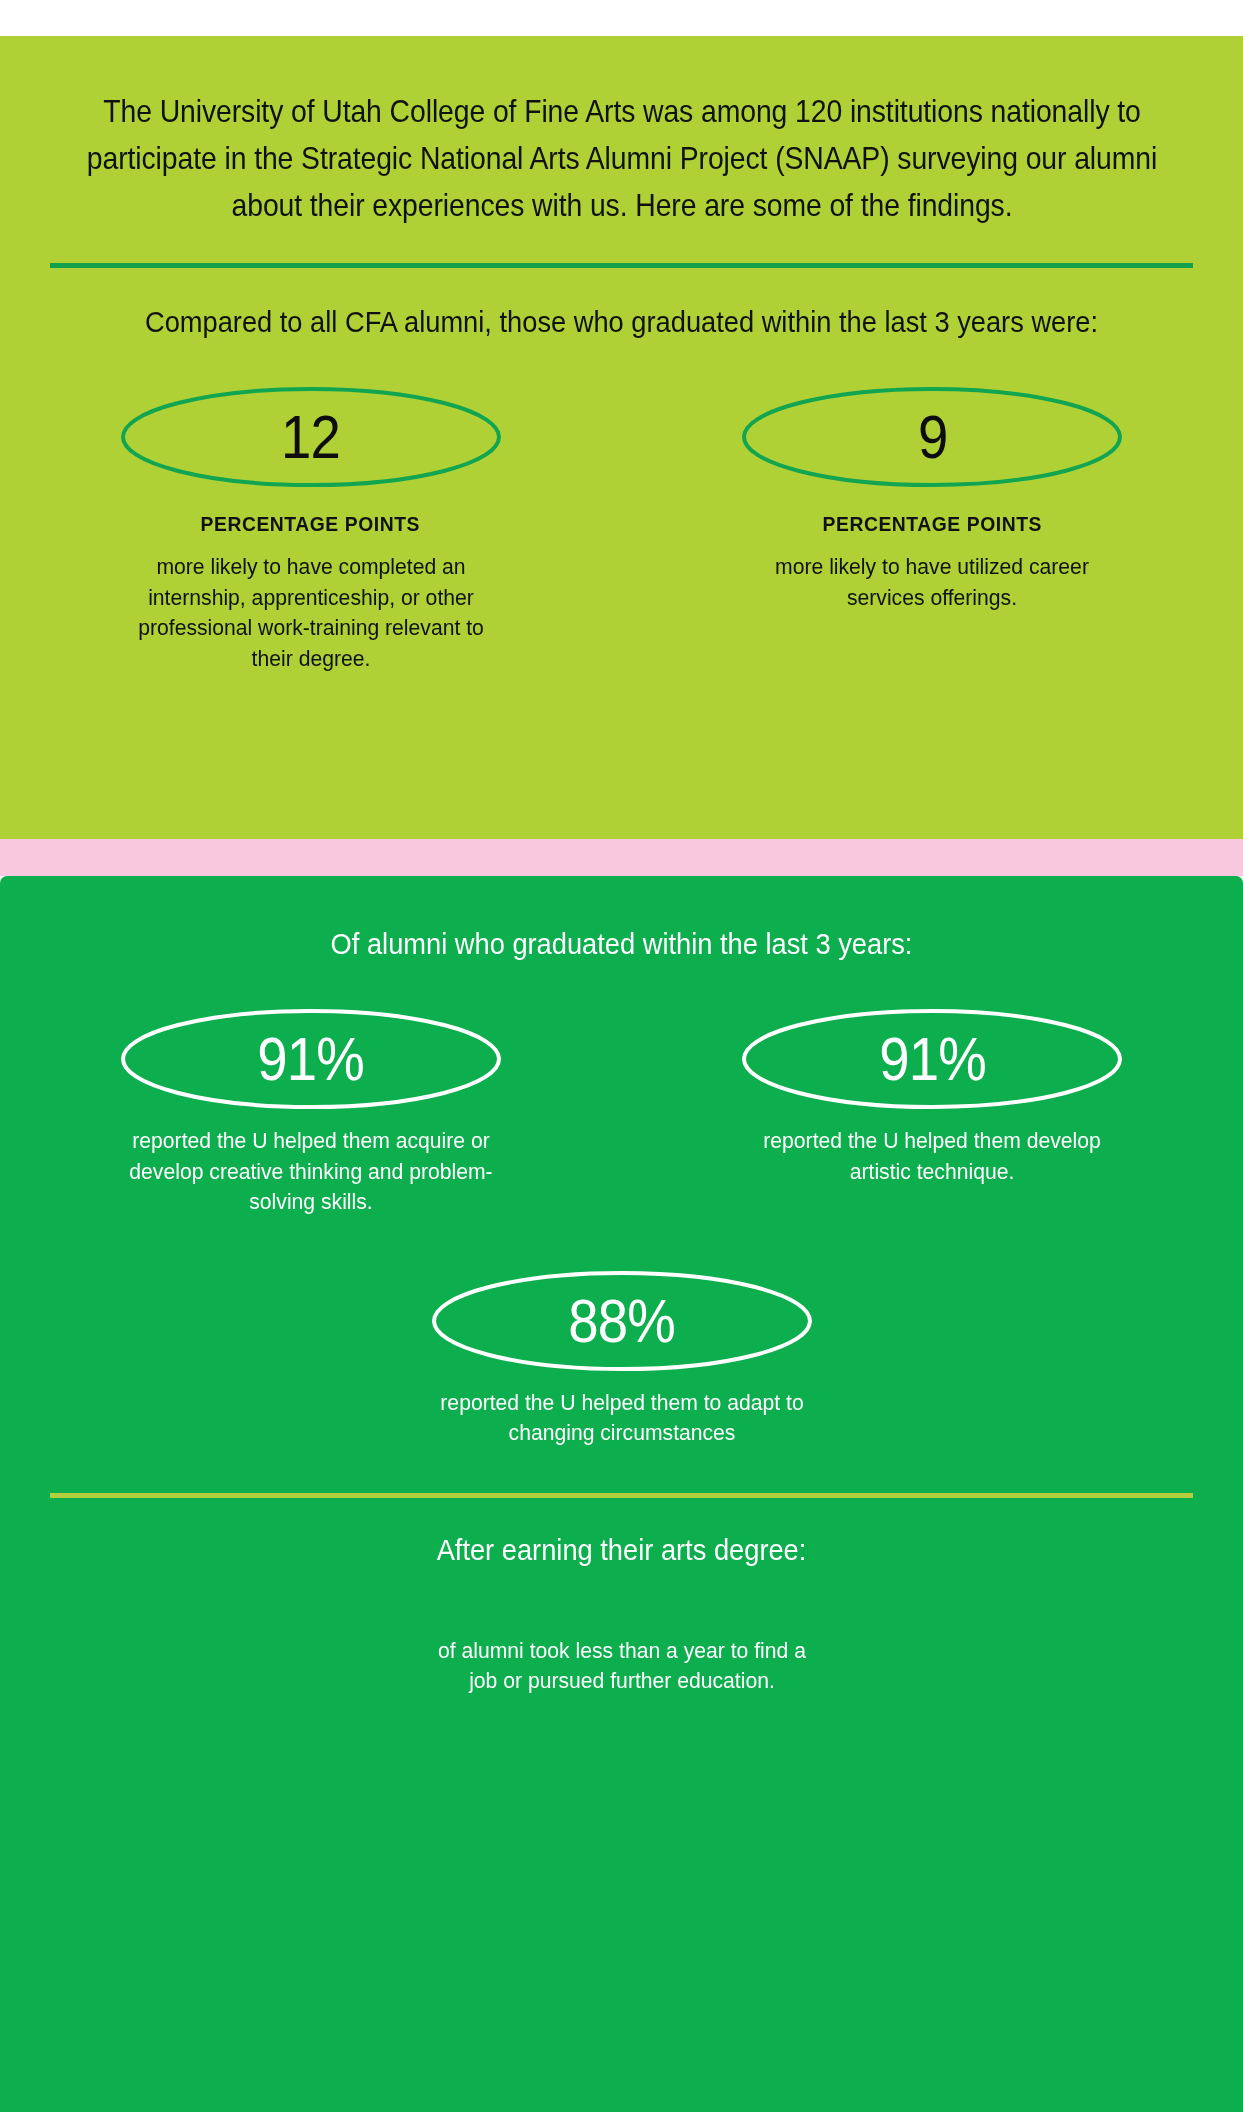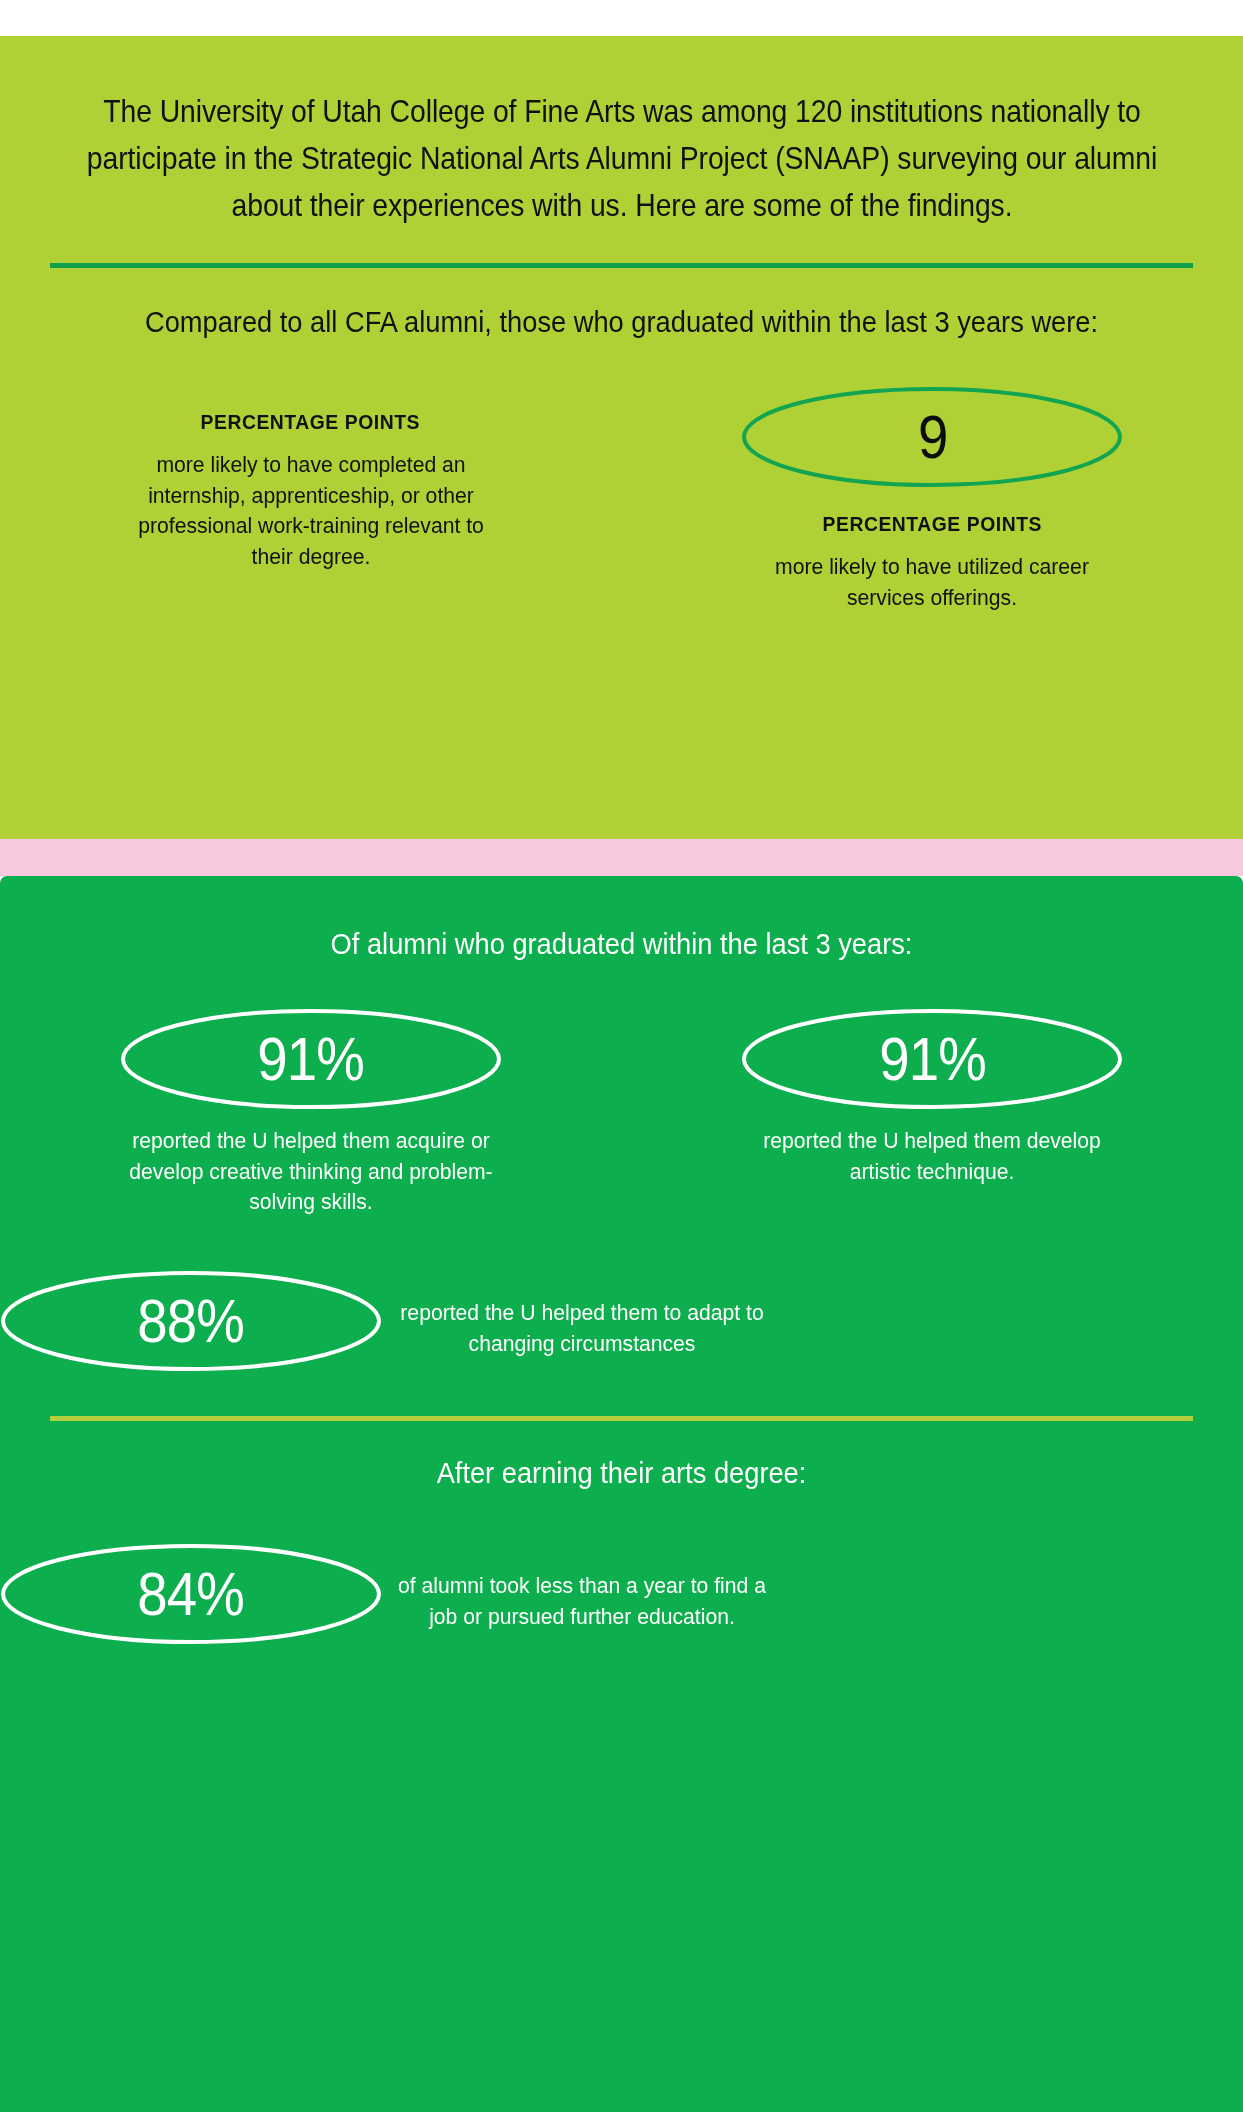--- a/index.html
+++ b/index.html
@@ -145,21 +145,21 @@
     font-size:22.5px;
     line-height:30.5px;
     text-align:center;
     color:#ffffff;
     max-width:400px;
     transform:scaleX(0.94);
   }
 
   .stat-center {
     display:flex;
-    flex-direction:row;
+    flex-direction:column;
     align-items:center;
     margin-top:52px;
   }
   .spacer-34 { height:34px; }
   .spacer-44 { height:44px; }
 </style>
 </head>
 <body>
 
 <div class="infographic">
@@ -168,20 +168,26 @@
 
     <p class="intro">The University of Utah College of Fine Arts was among 120 institutions nationally to participate in the Strategic National Arts Alumni Project (SNAAP) surveying our alumni about their experiences with us. Here are some of the findings.</p>
 
     <div class="divider"></div>
 
     <p class="lead">Compared to all CFA alumni, those who graduated within the last 3 years were:</p>
 
     <div class="stat-row">
 
       <div class="stat-col">
+        <div class="ellipse-wrap">
+          <svg viewBox="0 0 382 102" xmlns="http://www.w3.org/2000/svg">
+            <ellipse cx="191" cy="51" rx="188" ry="48" fill="none" stroke="#11a551" stroke-width="4"></ellipse>
+          </svg>
+          <span class="ellipse-num num-dark">12</span>
+        </div>
         <div class="stat-label">PERCENTAGE POINTS</div>
         <div class="stat-desc">more likely to have completed an internship, apprenticeship, or other professional work-training relevant to their degree.</div>
       </div>
 
       <div class="stat-col">
         <div class="ellipse-wrap">
           <svg viewBox="0 0 382 102" xmlns="http://www.w3.org/2000/svg">
             <ellipse cx="191" cy="51" rx="188" ry="48" fill="none" stroke="#11a551" stroke-width="4"></ellipse>
           </svg>
           <span class="ellipse-num num-dark">9</span>
@@ -233,24 +239,18 @@
       <div class="stat-desc-light">reported the U helped them to adapt to changing circumstances</div>
     </div>
 
     <div class="spacer-44"></div>
     <div class="divider-lime"></div>
     <div class="spacer-34"></div>
 
     <p class="lead-light">After earning their arts degree:</p>
 
     <div class="stat-center">
-      <div class="ellipse-wrap">
-        <svg viewBox="0 0 382 102" xmlns="http://www.w3.org/2000/svg">
-          <ellipse cx="191" cy="51" rx="188" ry="48" fill="none" stroke="#ffffff" stroke-width="4"></ellipse>
-        </svg>
-        <span class="ellipse-num num-light">84%</span>
-      </div>
       <div class="stat-desc-light">of alumni took less than a year to find a job or pursued further education.</div>
     </div>
 
   </div>
 
 </div>
 
 </body></html>

